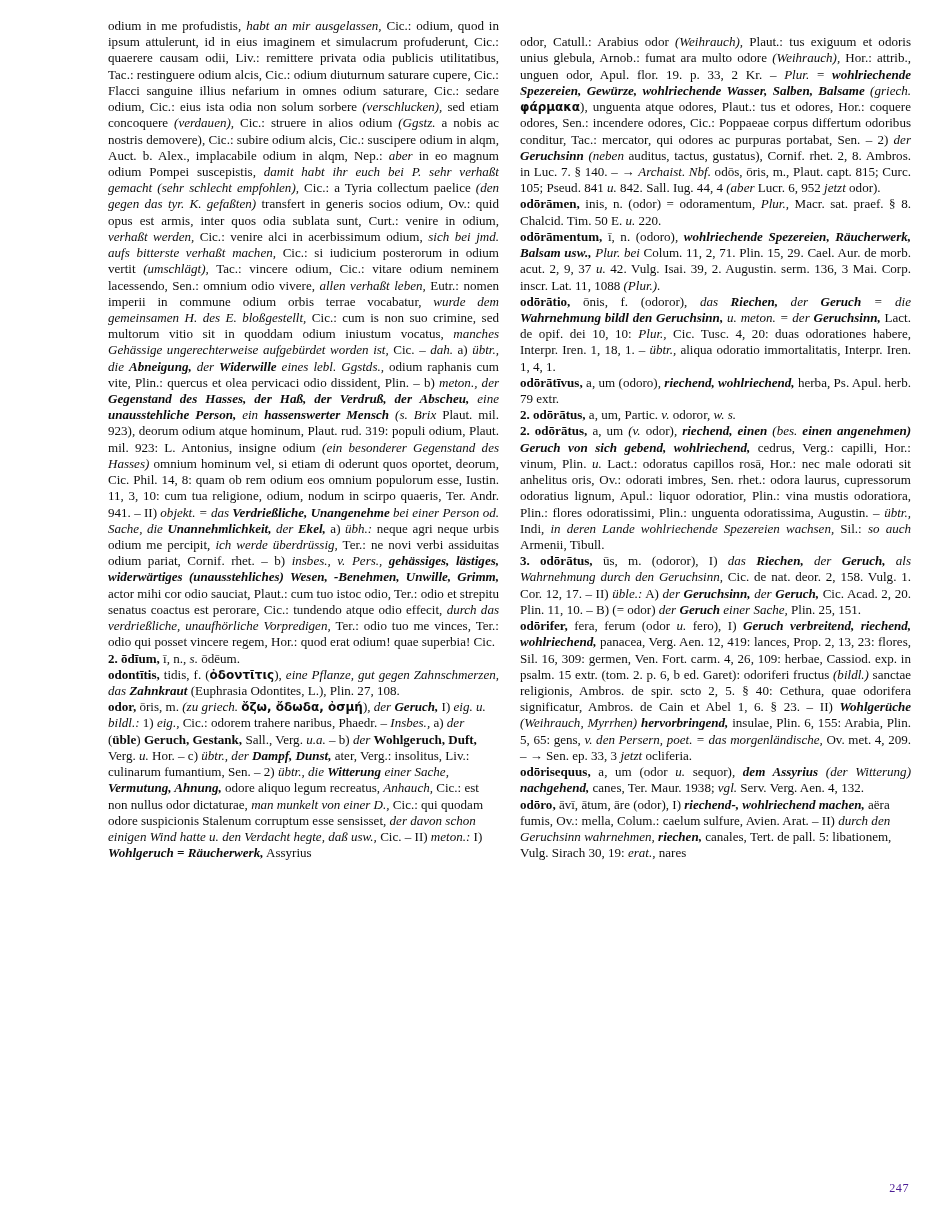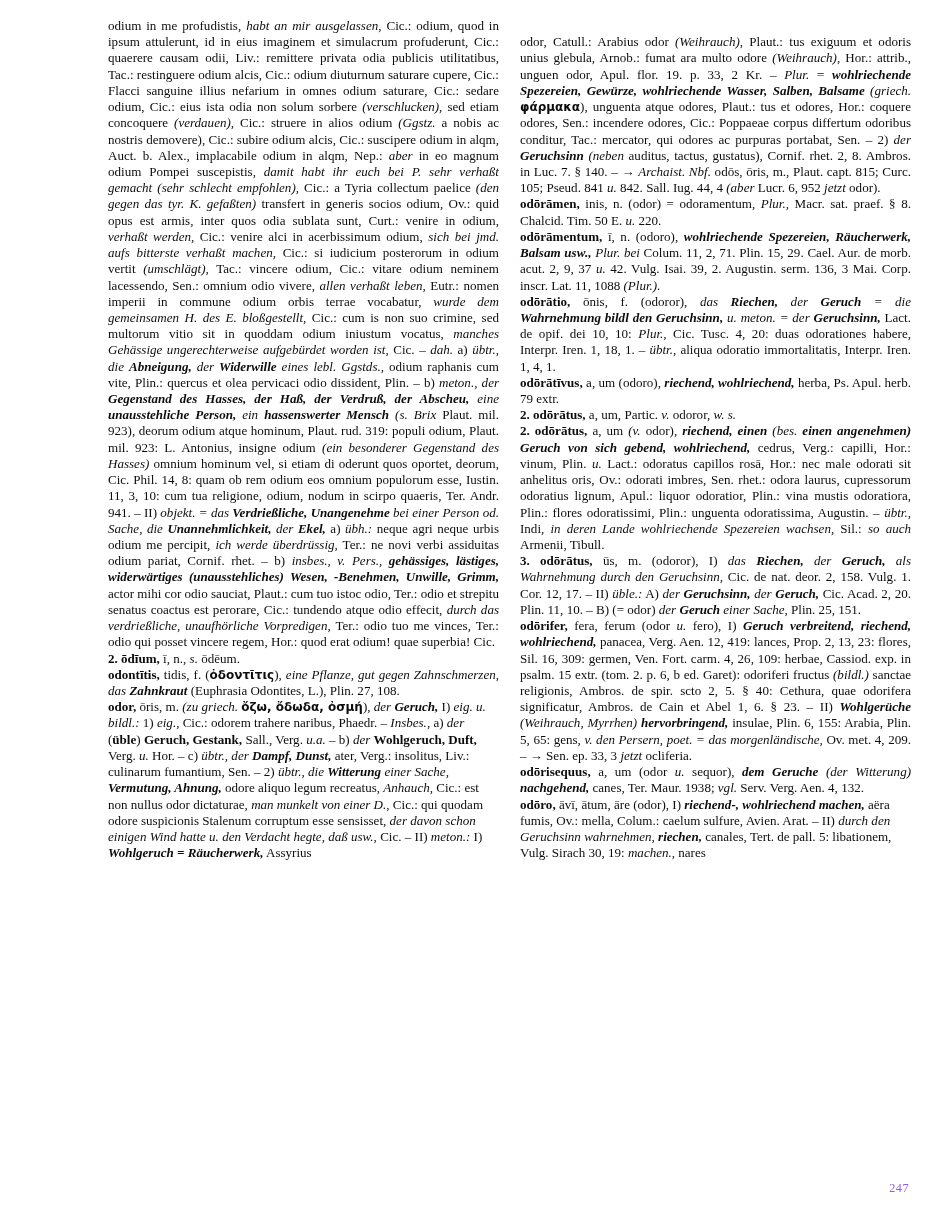--- a/index.html
+++ b/index.html
@@ -42,21 +42,21 @@
   .entry + .entry { margin-top: 0; }
   b { font-weight: bold; }
   i { font-style: italic; }
   .grk { font-family: "DejaVu Sans", sans-serif; font-size: 12px; font-weight: bold; }
   .pageno {
     position: absolute;
     right: 26px;
     bottom: 14px;
     font-size: 12.2px;
     letter-spacing: 0.5px;
-    color: #8b5cf6;
+    color: #4c1d95;
   }
   .lastline { text-align: left; }
 </style>
 </head>
 <body>
 
 <div id="page">
   <div class="columns">
 
     <div class="col">
@@ -69,20 +69,20 @@
     <div class="col">
       <p class="entry">odor, Catull.: Arabius odor <i>(Weihrauch),</i> Plaut.: tus exiguum et odoris unius glebula, Arnob.: fumat ara multo odore <i>(Weihrauch),</i> Hor.: attrib., unguen odor, Apul. flor. 19. p. 33, 2 Kr. – <i>Plur.</i> = <i><b>wohlriechende Spezereien, Gewürze, wohlriechende Wasser, Salben, Balsame</b> (griech.</i> <span class="grk">φάρμακα</span>), unguenta atque odores, Plaut.: tus et odores, Hor.: coquere odores, Sen.: incendere odores, Cic.: Poppaeae corpus differtum odoribus conditur, Tac.: mercator, qui odores ac purpuras portabat, Sen. – 2) <i>der <b>Geruchsinn</b> (neben</i> auditus, tactus, gustatus), Cornif. rhet. 2, 8. Ambros. in Luc. 7. § 140. – → <i>Archaist. Nbf.</i> odōs, ōris, m., Plaut. capt. 815; Curc. 105; Pseud. 841 <i>u.</i> 842. Sall. Iug. 44, 4 <i>(aber</i> Lucr. 6, 952 <i>jetzt</i> odor).</p>
       <p class="entry"><b>odōrāmen,</b> inis, n. (odor) = odoramentum, <i>Plur.,</i> Macr. sat. praef. § 8. Chalcid. Tim. 50 E. <i>u.</i> 220.</p>
       <p class="entry"><b>odōrāmentum,</b> ī, n. (odoro), <i><b>wohlriechende Spezereien, Räucherwerk, Balsam usw.,</b> Plur. bei</i> Colum. 11, 2, 71. Plin. 15, 29. Cael. Aur. de morb. acut. 2, 9, 37 <i>u.</i> 42. Vulg. Isai. 39, 2. Augustin. serm. 136, 3 Mai. Corp. inscr. Lat. 11, 1088 <i>(Plur.).</i></p>
       <p class="entry"><b>odōrātio,</b> ōnis, f. (odoror), <i>das <b>Riechen,</b> der <b>Geruch</b> = die <b>Wahrnehmung bildl den Geruchsinn,</b> u. meton. = der <b>Geruchsinn,</b></i> Lact. de opif. dei 10, 10: <i>Plur.,</i> Cic. Tusc. 4, 20: duas odorationes habere, Interpr. Iren. 1, 18, 1. – <i>übtr.,</i> aliqua odoratio immortalitatis, Interpr. Iren. 1, 4, 1.</p>
       <p class="entry"><b>odōrātīvus,</b> a, um (odoro), <i><b>riechend, wohlriechend,</b></i> herba, Ps. Apul. herb. 79 extr.</p>
       <p class="entry lastline"><b>2. odōrātus,</b> a, um, Partic. <i>v.</i> odoror, <i>w. s.</i></p>
       <p class="entry"><b>2. odōrātus,</b> a, um <i>(v.</i> odor), <i><b>riechend, einen</b> (bes. <b>einen angenehmen) Geruch von sich gebend, wohlriechend,</b></i> cedrus, Verg.: capilli, Hor.: vinum, Plin. <i>u.</i> Lact.: odoratus capillos rosā, Hor.: nec male odorati sit anhelitus oris, Ov.: odorati imbres, Sen. rhet.: odora laurus, cupressorum odoratius lignum, Apul.: liquor odoratior, Plin.: vina mustis odoratiora, Plin.: flores odoratissimi, Plin.: unguenta odoratissima, Augustin. – <i>übtr.,</i> Indi, <i>in deren Lande wohlriechende Spezereien wachsen,</i> Sil.: <i>so auch</i> Armenii, Tibull.</p>
       <p class="entry"><b>3. odōrātus,</b> ūs, m. (odoror), I) <i>das <b>Riechen,</b> der <b>Geruch,</b> als Wahrnehmung durch den Geruchsinn,</i> Cic. de nat. deor. 2, 158. Vulg. 1. Cor. 12, 17. – II) <i>üble.:</i> A) <i>der <b>Geruchsinn,</b> der <b>Geruch,</b></i> Cic. Acad. 2, 20. Plin. 11, 10. – B) (= odor) <i>der <b>Geruch</b> einer Sache,</i> Plin. 25, 151.</p>
       <p class="entry"><b>odōrifer,</b> fera, ferum (odor <i>u.</i> fero), I) <i><b>Geruch verbreitend, riechend, wohlriechend,</b></i> panacea, Verg. Aen. 12, 419: lances, Prop. 2, 13, 23: flores, Sil. 16, 309: germen, Ven. Fort. carm. 4, 26, 109: herbae, Cassiod. exp. in psalm. 15 extr. (tom. 2. p. 6, b ed. Garet): odoriferi fructus <i>(bildl.)</i> sanctae religionis, Ambros. de spir. scto 2, 5. § 40: Cethura, quae odorifera significatur, Ambros. de Cain et Abel 1, 6. § 23. – II) <i><b>Wohlgerüche</b> (Weihrauch, Myrrhen) <b>hervorbringend,</b></i> insulae, Plin. 6, 155: Arabia, Plin. 5, 65: gens, <i>v. den Persern, poet. = das morgenländische,</i> Ov. met. 4, 209. – → Sen. ep. 33, 3 <i>jetzt</i> ocliferia.</p>
-      <p class="entry"><b>odōrisequus,</b> a, um (odor <i>u.</i> sequor), <i><b>dem Geruche</b> (der Witterung) <b>nachgehend,</b></i> canes, Ter. Maur. 1938; <i>vgl.</i> Serv. Verg. Aen. 4, 132.</p>
-      <p class="entry lastline"><b>odōro,</b> āvī, ātum, āre (odor), I) <i><b>riechend-, wohlriechend machen,</b></i> aëra fumis, Ov.: mella, Colum.: caelum sulfure, Avien. Arat. – II) <i>durch den Geruchsinn wahrnehmen, <b>riechen,</b></i> canales, Tert. de pall. 5: libationem, Vulg. Sirach 30, 19: <i>machen.,</i> nares</p>
+      <p class="entry"><b>odōrisequus,</b> a, um (odor <i>u.</i> sequor), <i><b>dem Assyrius</b> (der Witterung) <b>nachgehend,</b></i> canes, Ter. Maur. 1938; <i>vgl.</i> Serv. Verg. Aen. 4, 132.</p>
+      <p class="entry lastline"><b>odōro,</b> āvī, ātum, āre (odor), I) <i><b>riechend-, wohlriechend machen,</b></i> aëra fumis, Ov.: mella, Colum.: caelum sulfure, Avien. Arat. – II) <i>durch den Geruchsinn wahrnehmen, <b>riechen,</b></i> canales, Tert. de pall. 5: libationem, Vulg. Sirach 30, 19: <i>erat.,</i> nares</p>
     </div>
 
   </div>
 
   <div class="pageno">247</div>
 </div>
 
 </body></html>

